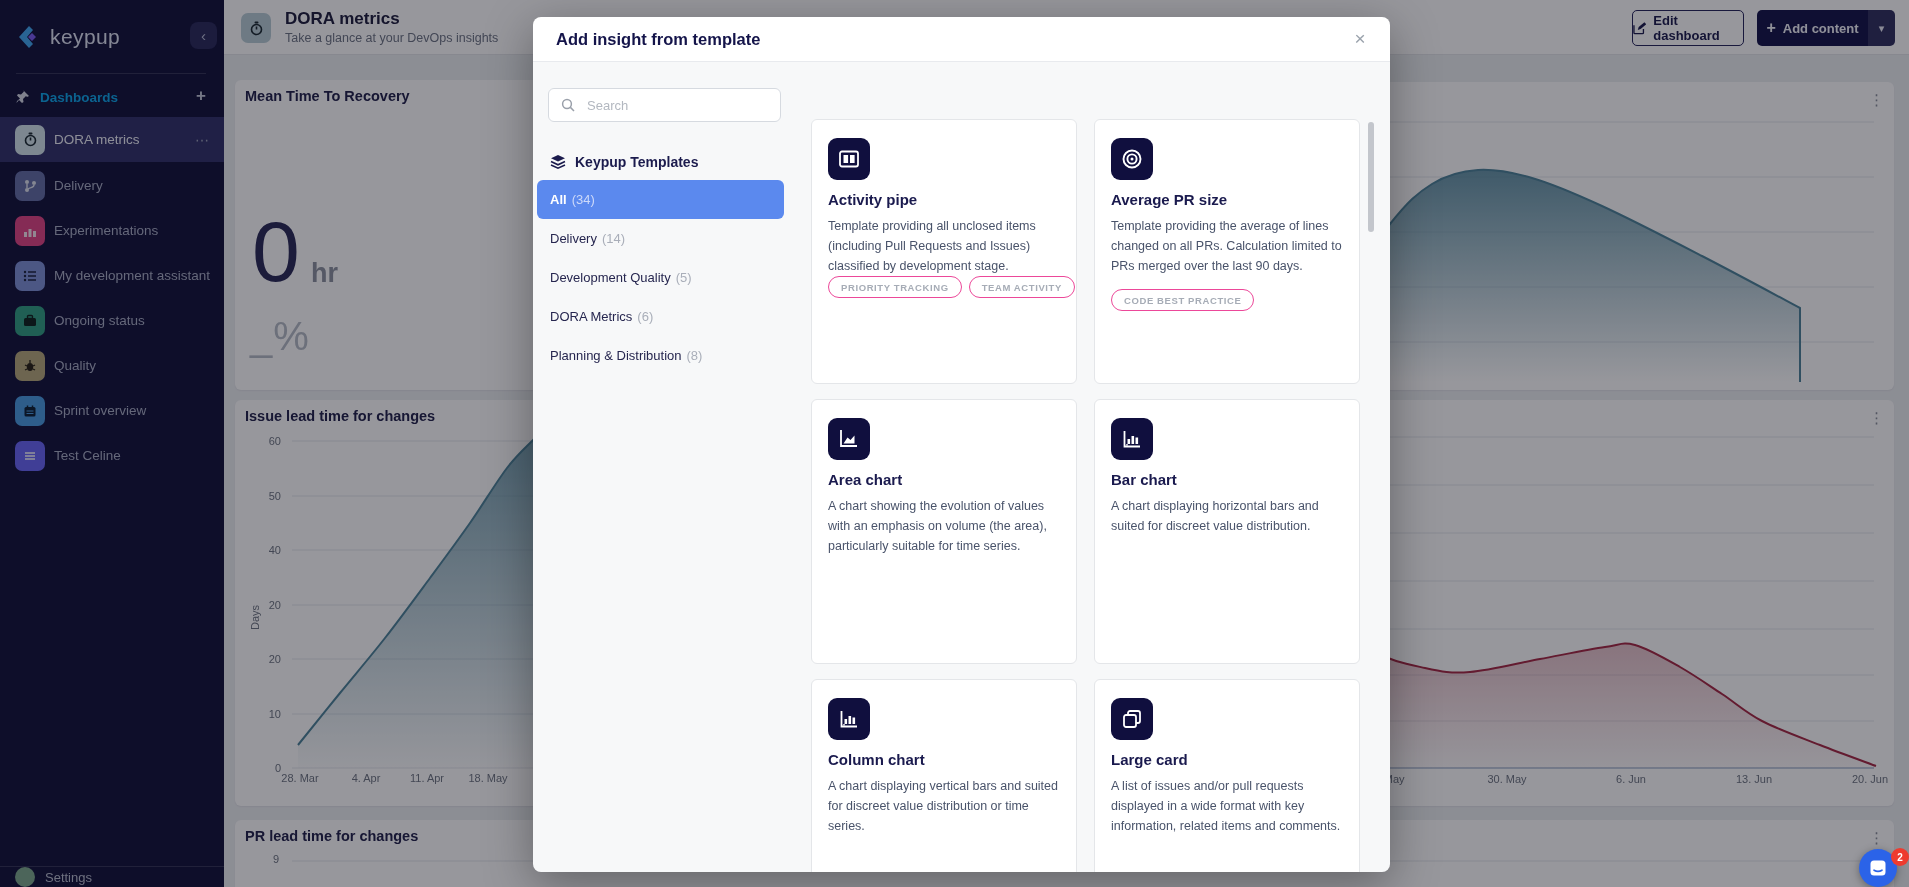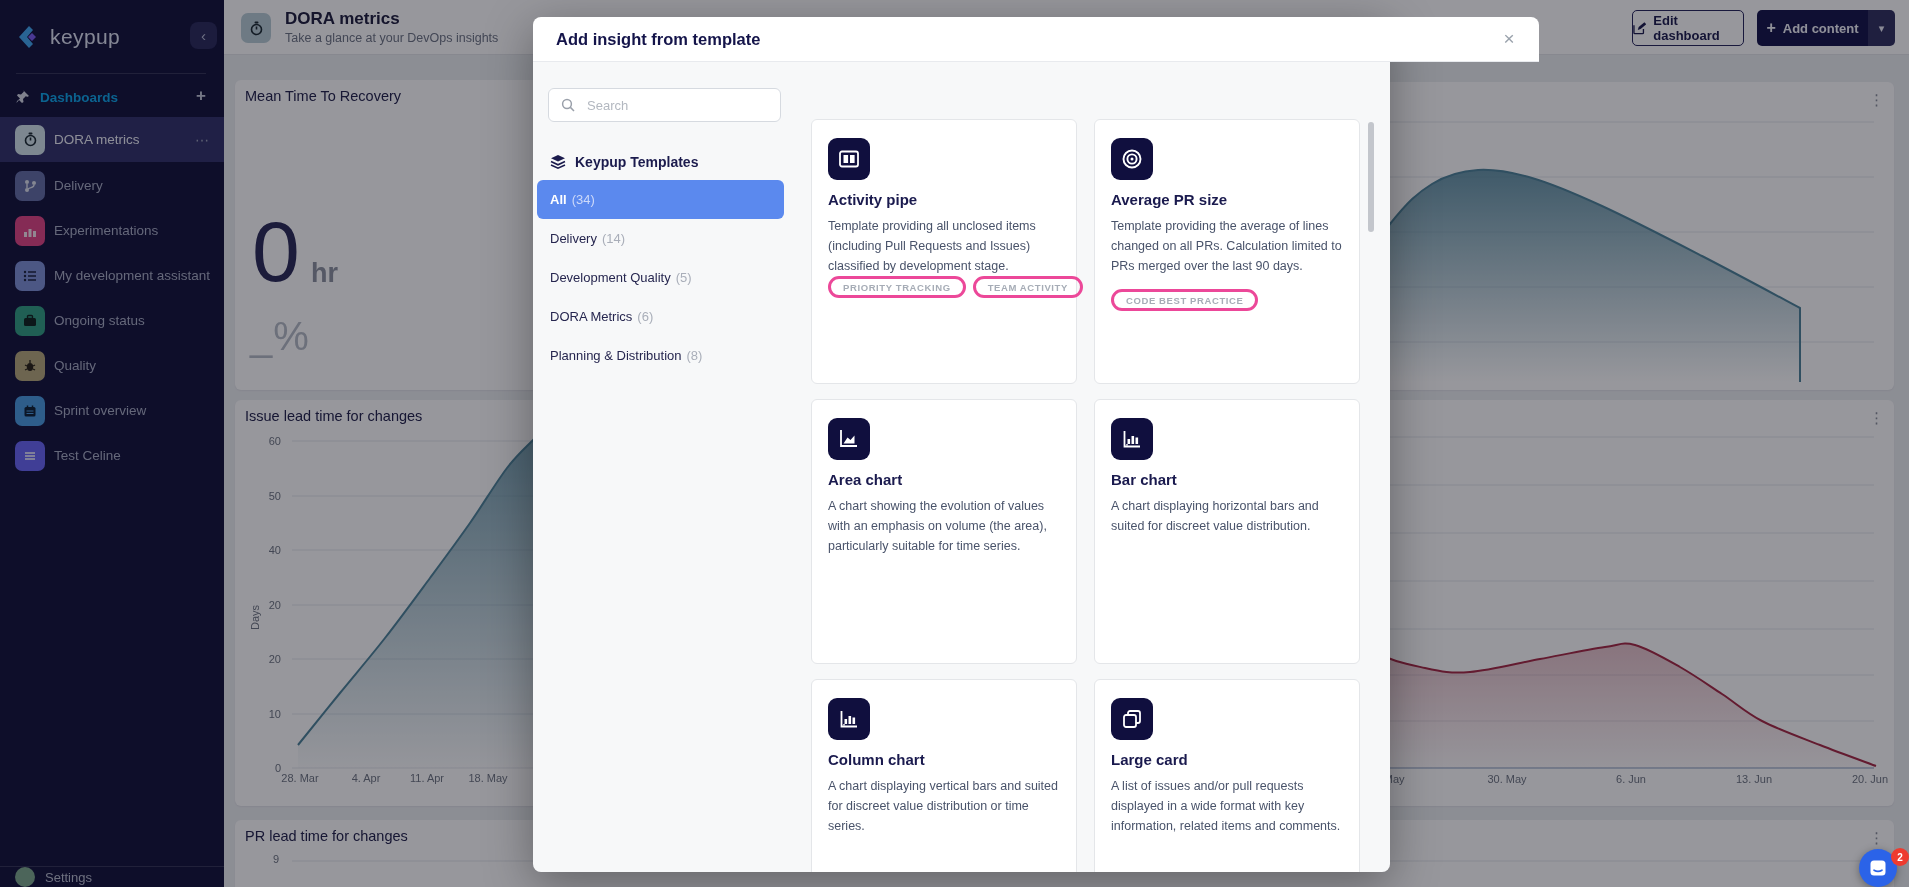--- a/index.html
+++ b/index.html
@@ -30,36 +30,36 @@
   .hd-tile{position:absolute;left:17px;top:13px;width:30px;height:30px;border-radius:7px;background:#b9cdd6;display:flex;align-items:center;justify-content:center;}
   .hd-title{position:absolute;left:61px;top:9px;font-size:17px;font-weight:bold;color:#20203f;}
   .hd-sub{position:absolute;left:61px;top:31px;font-size:12.5px;color:#6e7585;}
   .btn-edit{position:absolute;left:1408px;top:10px;width:112px;height:36px;border:1.5px solid #26265c;border-radius:5px;display:flex;align-items:center;justify-content:center;gap:7px;color:#1d1d4e;font-size:13px;font-weight:bold;cursor:pointer;background:transparent;}
   .btn-add{position:absolute;left:1533px;top:10px;width:111px;height:36px;background:#16164a;border-radius:5px 0 0 5px;display:flex;align-items:center;justify-content:center;gap:7px;color:#f2f3fa;font-size:13px;font-weight:bold;cursor:pointer;}
   .btn-caret{position:absolute;left:1644px;top:10px;width:27px;height:36px;background:#31315f;border-radius:0 5px 5px 0;display:flex;align-items:center;justify-content:center;color:#e8e9f5;font-size:11px;cursor:pointer;}
 
   
   #content{position:absolute;left:224px;top:55px;width:1685px;height:832px;background:#edeff2;}
   .card{position:absolute;background:#ffffff;border-radius:6px;box-shadow:0 1px 2px rgba(20,20,40,.06);}
-  .card-title{position:absolute;left:10px;top:8px;font-size:14.5px;font-weight:normal;color:#23234c;}
+  .card-title{position:absolute;left:10px;top:8px;font-size:14.5px;font-weight:bold;color:#23234c;}
   .kebab-v{position:absolute;right:10px;top:10px;color:#8a8f9b;font-size:15px;cursor:pointer;line-height:1;}
   .big-val{position:absolute;left:17px;top:128px;font-size:86px;font-weight:500;color:#2b2b58;line-height:1;}
   .big-unit{position:absolute;left:76px;top:178px;font-size:27px;font-weight:bold;color:#8d93a0;}
   .big-sec{position:absolute;left:15px;top:234px;font-size:40px;font-weight:500;color:#b6bcc6;letter-spacing:1px;}
   .ytick{position:absolute;font-size:11px;color:#6f7683;text-align:right;width:30px;}
   .xtick{position:absolute;font-size:11px;color:#6f7683;text-align:center;width:60px;}
   .ylab{position:absolute;font-size:11px;color:#6f7683;transform:rotate(-90deg);transform-origin:left top;}
   svg.chart{position:absolute;left:0;top:0;}
   .gridline{stroke:#e4e7ec;stroke-width:1;}
   .axisline{stroke:#aebdd3;stroke-width:1.5;}
 
   
   #overlay{position:absolute;left:0;top:0;width:1909px;height:887px;background:rgba(8,8,18,.42);z-index:50;}
   #modal{position:absolute;left:533px;top:17px;width:857px;height:855px;border-radius:8px;z-index:100;box-shadow:0 12px 48px rgba(0,0,0,.35);}
-  .m-header{position:absolute;left:0;top:0;width:1006px;height:45px;background:#ffffff;border-radius:8px 8px 0 0;border-bottom:1px solid #e8eaee;}
+  .m-header{position:absolute;left:0;top:0;width:857px;height:45px;background:#ffffff;border-radius:8px 8px 0 0;border-bottom:1px solid #e8eaee;}
   .m-title{position:absolute;left:23px;top:0;line-height:45px;font-size:16.5px;font-weight:bold;color:#14144a;}
   .m-close{position:absolute;right:18px;top:10px;width:24px;height:24px;color:#9aa2ac;font-size:19px;display:flex;align-items:center;justify-content:center;cursor:pointer;}
   .m-body{position:absolute;left:0;top:45px;width:857px;height:810px;background:#f7f8f9;border-radius:0 0 8px 8px;overflow:hidden;}
   .m-search{position:absolute;left:15px;top:26px;width:233px;height:34px;background:#fff;border:1px solid #d6dae0;border-radius:6px;display:flex;align-items:center;}
   .m-search input{border:none;outline:none;background:transparent;font-size:13px;color:#3a4150;width:170px;}
   .m-search input::placeholder{color:#b3b8c0;}
   .m-search .mag{margin:0 10px 0 12px;display:flex;}
   .kt-header{position:absolute;left:17px;top:92px;display:flex;align-items:center;gap:9px;font-size:14px;font-weight:bold;color:#1b1b4d;}
   .cat-list{position:absolute;left:4px;top:118px;width:247px;}
   .cat-item{height:39px;display:flex;align-items:center;padding-left:13px;font-size:13px;color:#26264f;cursor:pointer;border-radius:6px;}
@@ -67,21 +67,21 @@
   .cat-item.sel{background:#5b89ee;color:#ffffff;font-weight:bold;}
   .cat-item.sel .cnt{color:#cdd9f9;font-weight:normal;}
   .all-head{position:absolute;left:278px;top:18px;font-size:14px;font-weight:bold;color:#1b1b4d;margin-top:45px;}
   .all-head .cnt{color:#a9aeb9;font-weight:normal;margin-left:4px;}
   .tgrid{position:absolute;left:278px;top:57px;width:549px;display:grid;grid-template-columns:266px 266px;column-gap:17px;row-gap:15px;}
   .tcard{width:266px;height:265px;background:#fff;border:1px solid #e4e6e9;border-radius:6px;position:relative;cursor:pointer;}
   .ticon{position:absolute;left:16px;top:18px;width:42px;height:42px;border-radius:9px;background:#100f3e;display:flex;align-items:center;justify-content:center;}
   .tname{position:absolute;left:16px;top:71px;font-size:15px;font-weight:bold;color:#1a1a4e;}
   .tdesc{position:absolute;left:16px;top:97px;width:234px;font-size:12.5px;line-height:1.58;color:#49536a;}
   .tagrow{position:absolute;left:16px;top:156px;display:flex;gap:7px;}
-  .tag{height:22px;border:3px solid #ec4899;border-radius:12px;padding:0 12px;display:flex;align-items:center;font-size:9.5px;font-weight:bold;letter-spacing:.6px;color:#a6acb6;white-space:nowrap;}
+  .tag{height:22px;border:1px solid #ec4899;border-radius:12px;padding:0 12px;display:flex;align-items:center;font-size:9.5px;font-weight:bold;letter-spacing:.6px;color:#a6acb6;white-space:nowrap;}
   .m-scroll{position:absolute;left:835px;top:60px;width:6px;height:110px;border-radius:3px;background:#c3c6cc;cursor:pointer;}
 
   
   #intercom{position:absolute;left:1859px;top:849px;width:38px;height:38px;border-radius:50%;background:#2b63e8;z-index:120;display:flex;align-items:center;justify-content:center;cursor:pointer;box-shadow:0 2px 8px rgba(0,0,0,.35);}
   #intercom-badge{position:absolute;left:1891px;top:848px;width:18px;height:18px;border-radius:50%;background:#ee3b2f;color:#fff;font-size:10px;font-weight:bold;display:flex;align-items:center;justify-content:center;z-index:121;}
 </style>
 </head>
 <body>
 
 <div id="stage">

